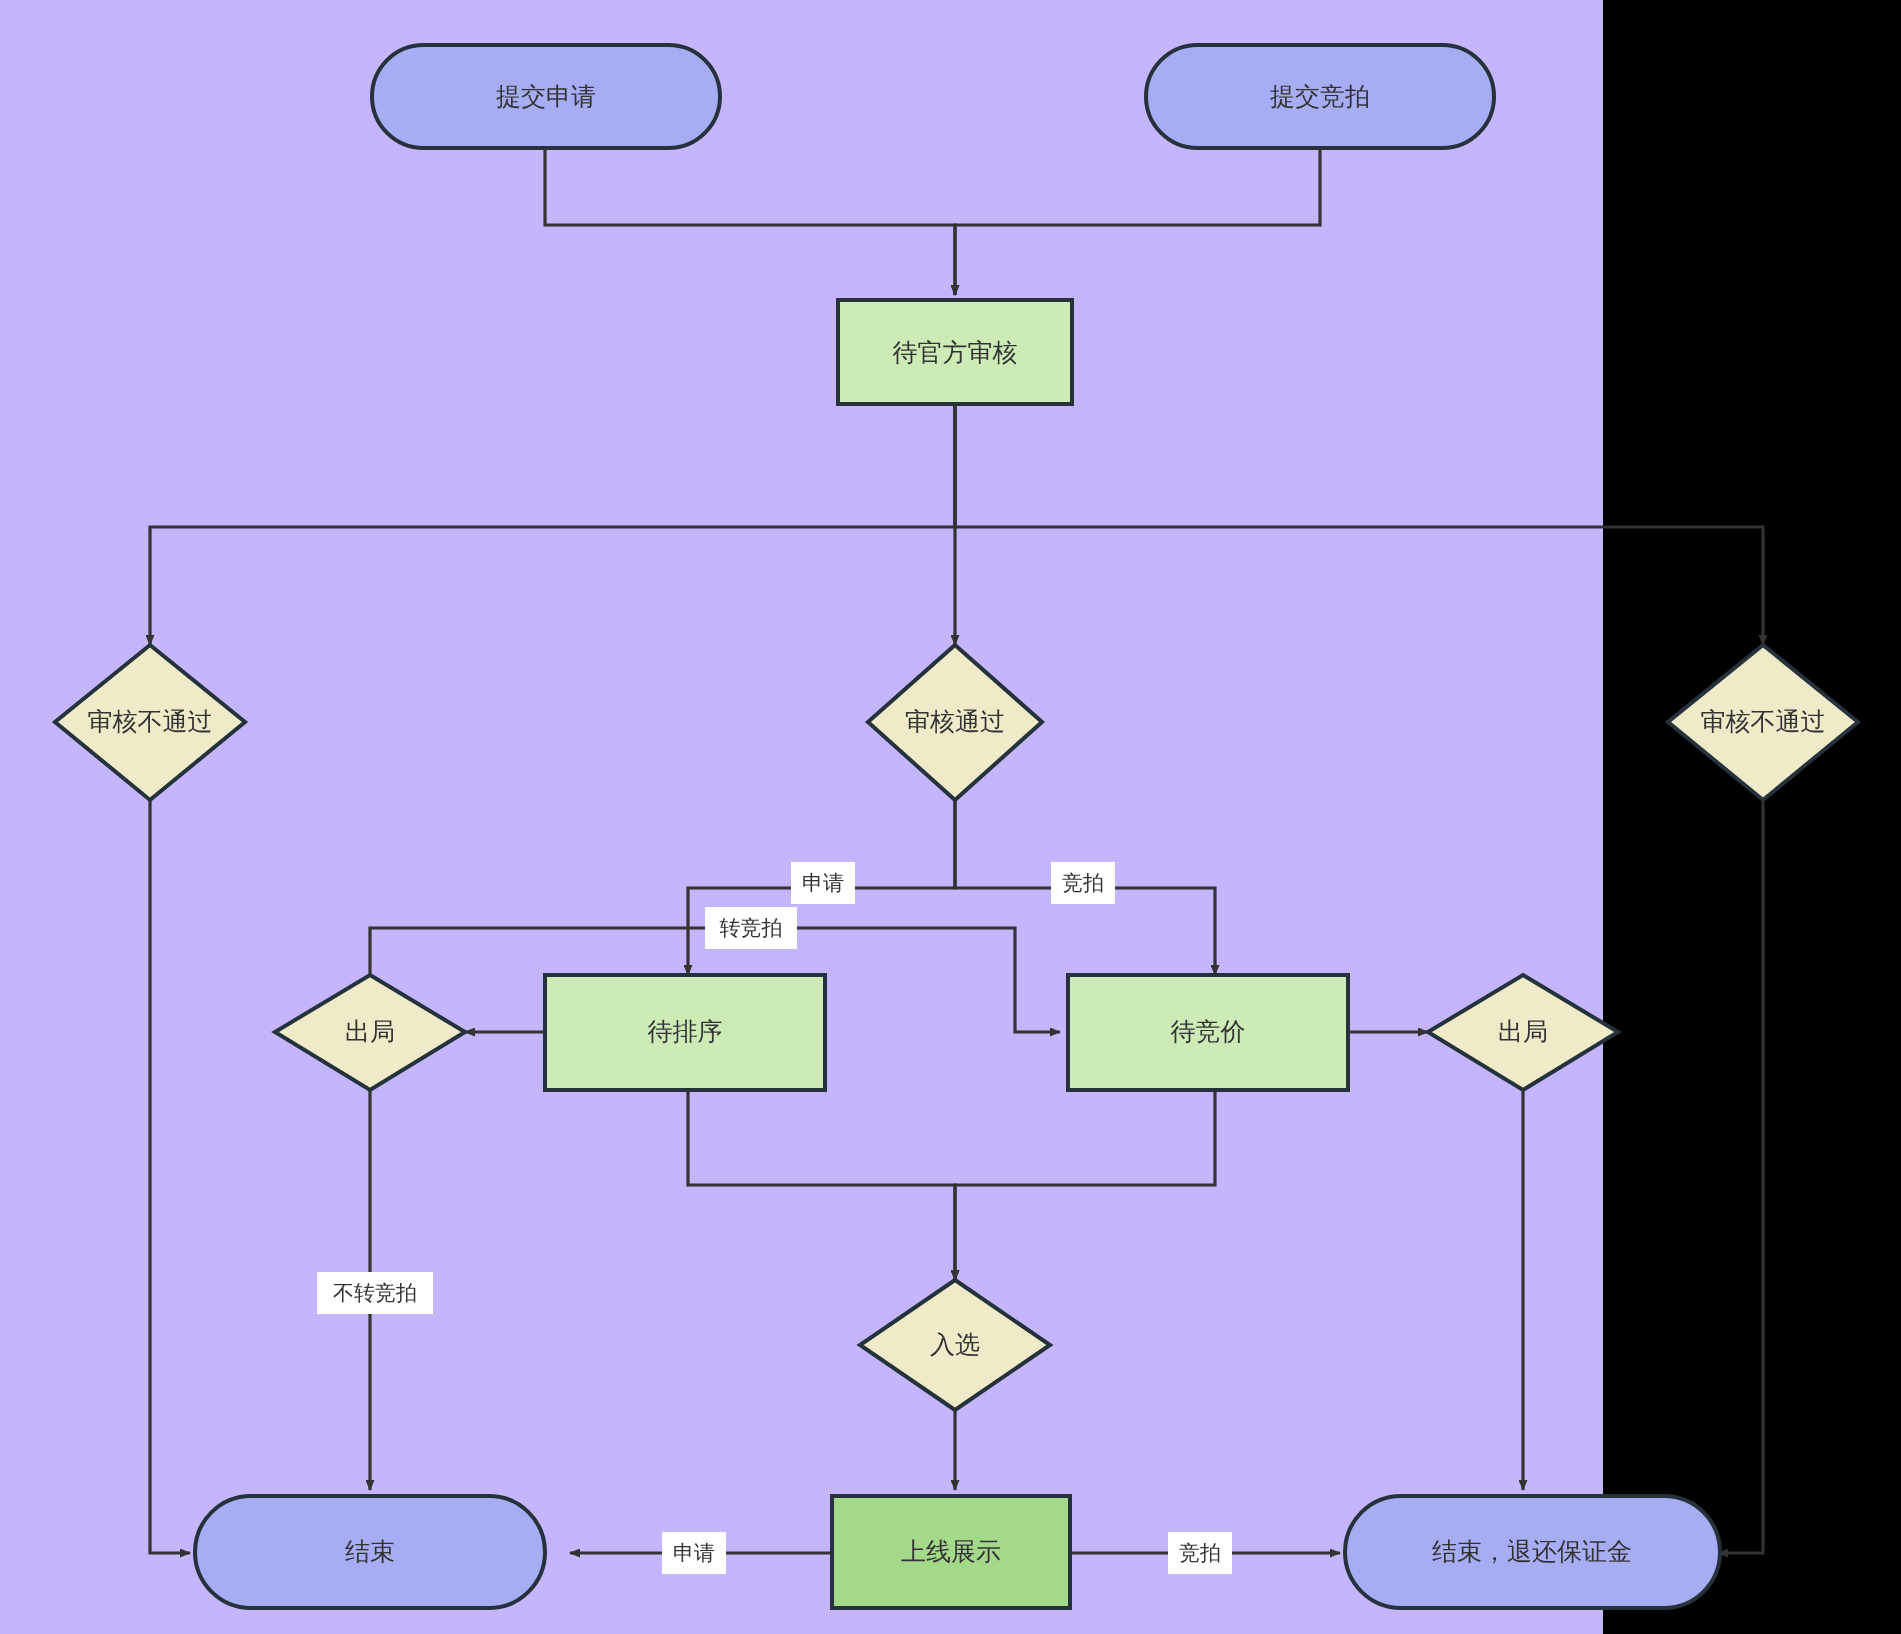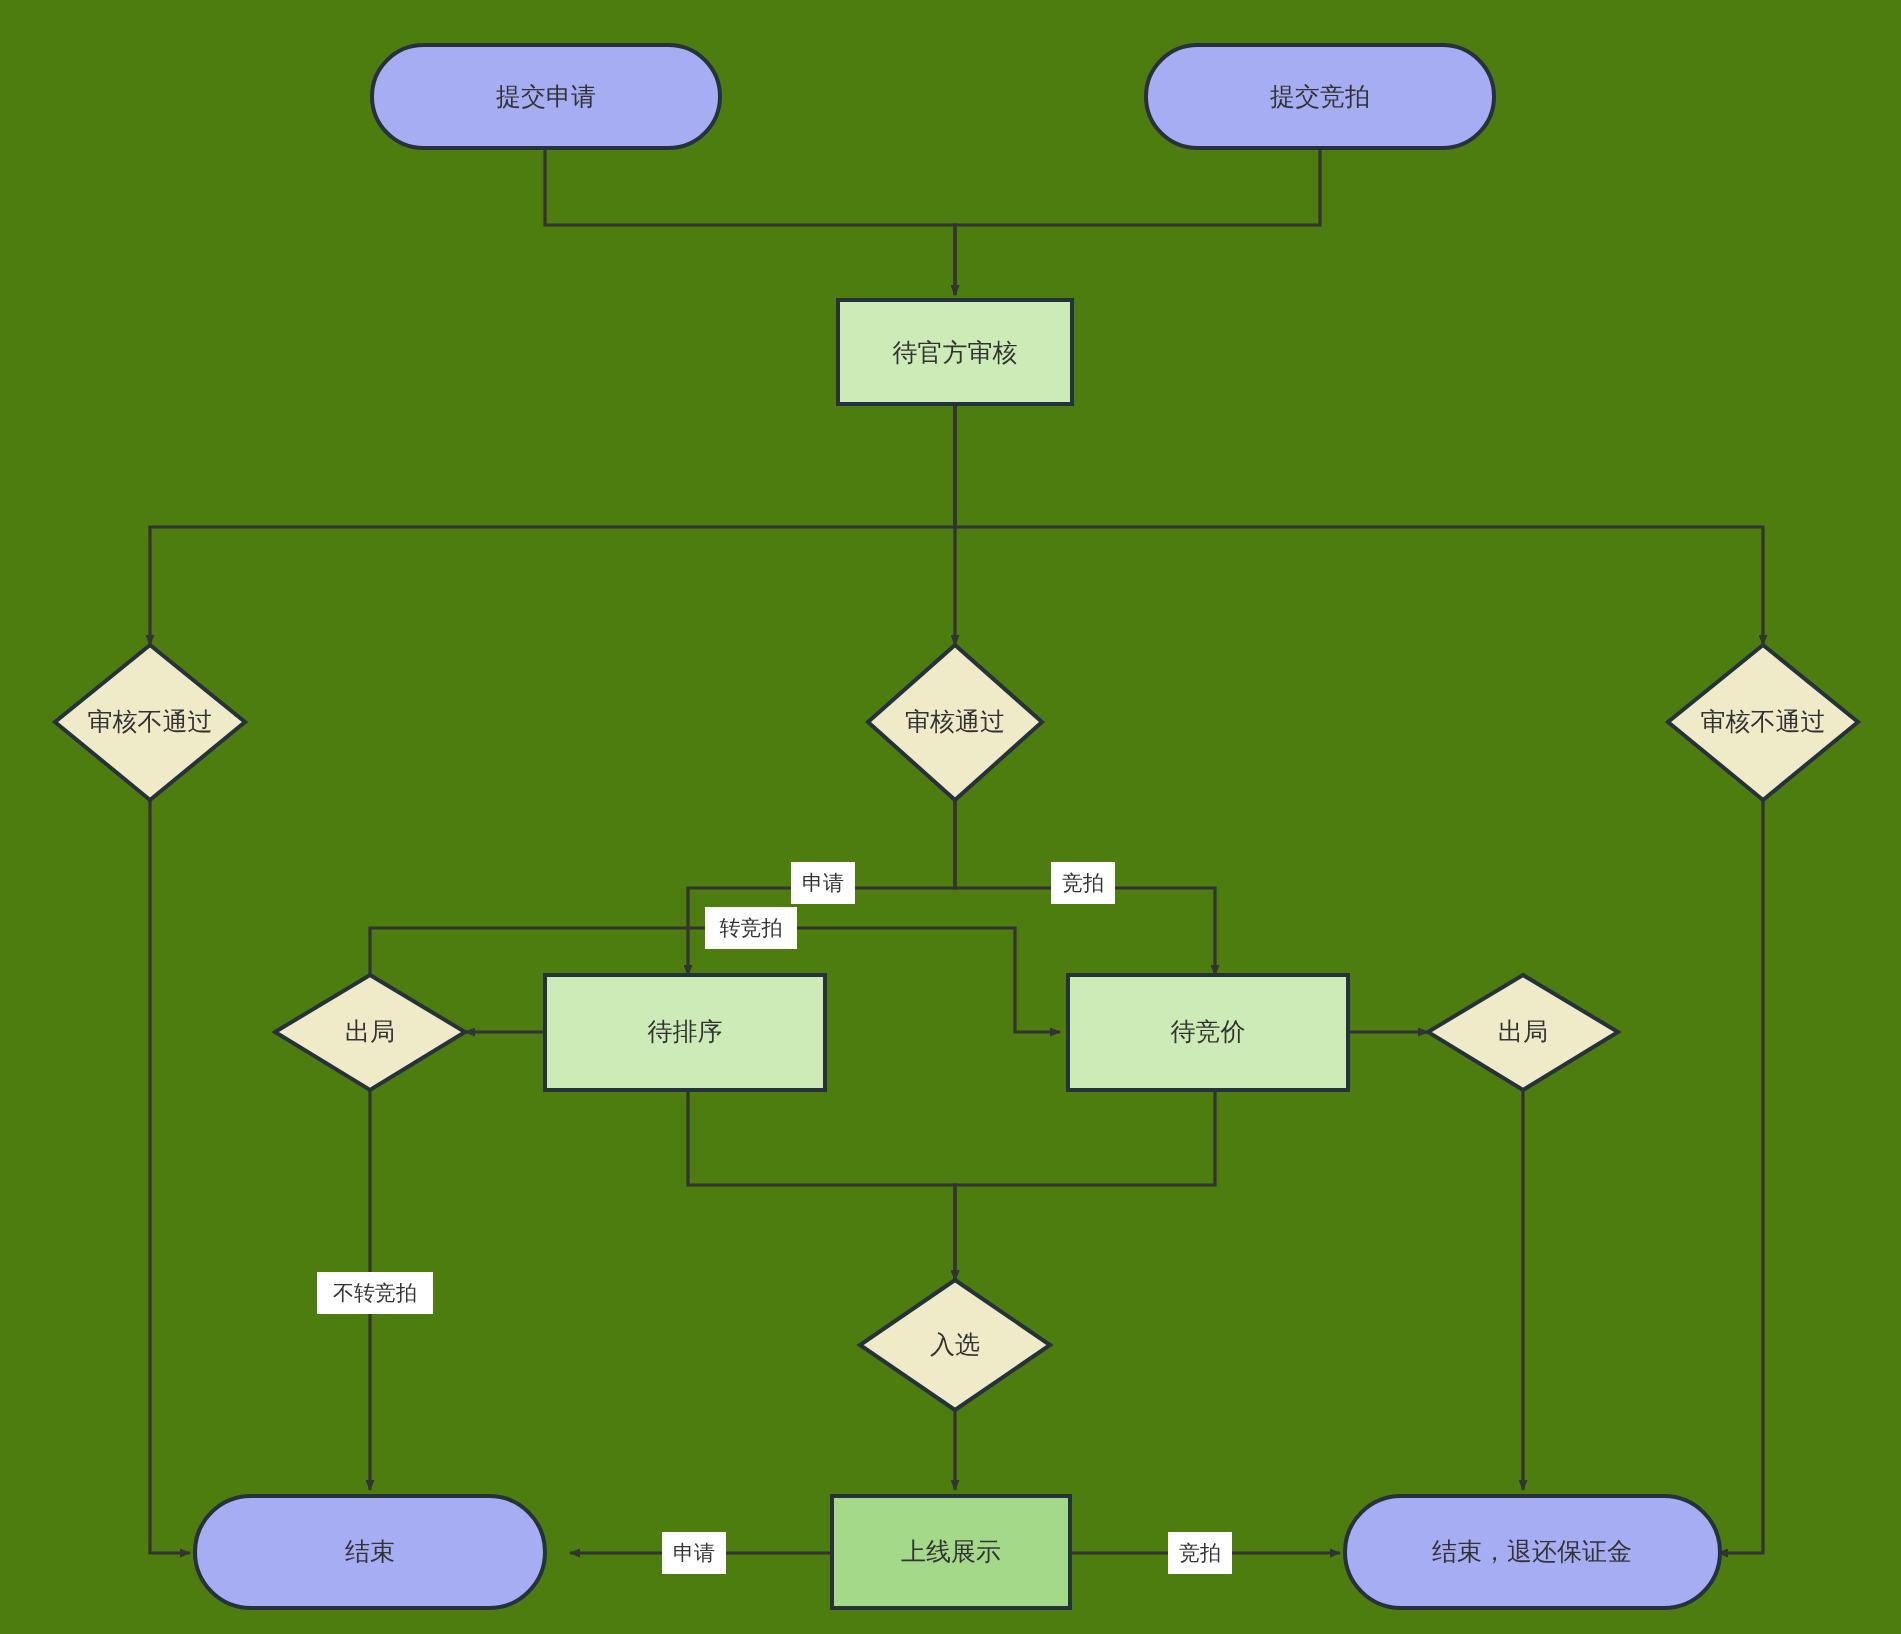--- a/index.html
+++ b/index.html
@@ -8,23 +8,23 @@
     background: #000000;
   }
   body {
     width: 1901px;
     height: 1634px;
     font-family: "Liberation Sans", "DejaVu Sans", sans-serif;
     overflow: hidden;
   }
   #diagram-root {
     position: relative;
-    width: 1901px;
+    width: 1603px;
     height: 1634px;
-    background: #4d7c0f;
+    background: #c4b5fd;
   }
   svg#flow-canvas {
     position: absolute;
     left: 0;
     top: 0;
     width: 1901px;
     height: 1634px;
   }
   .node-label {
     font-size: 25px;

